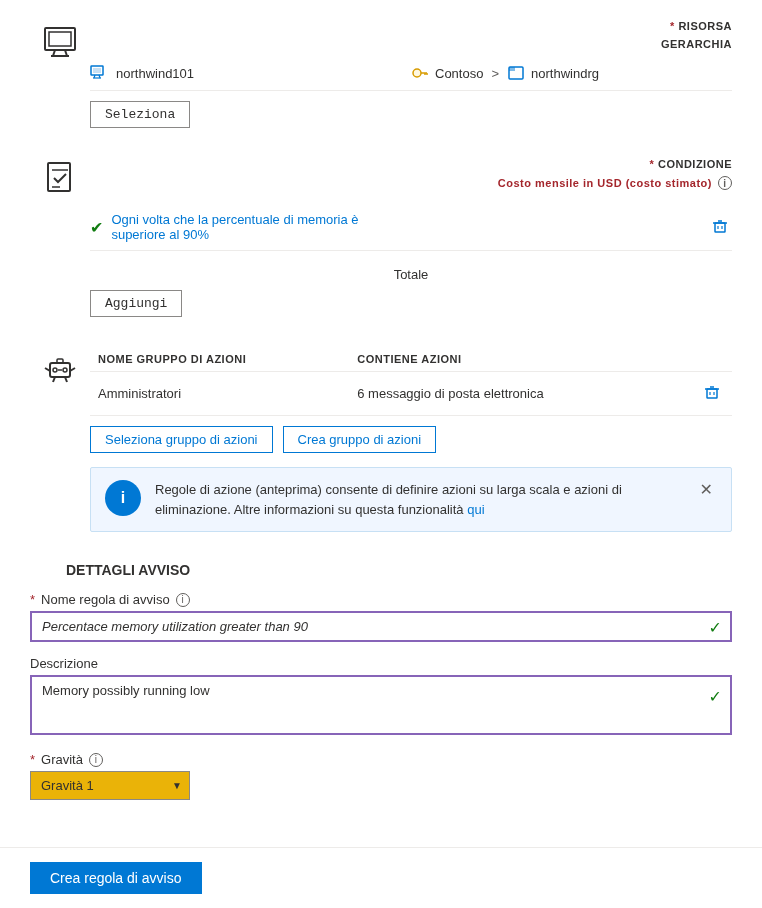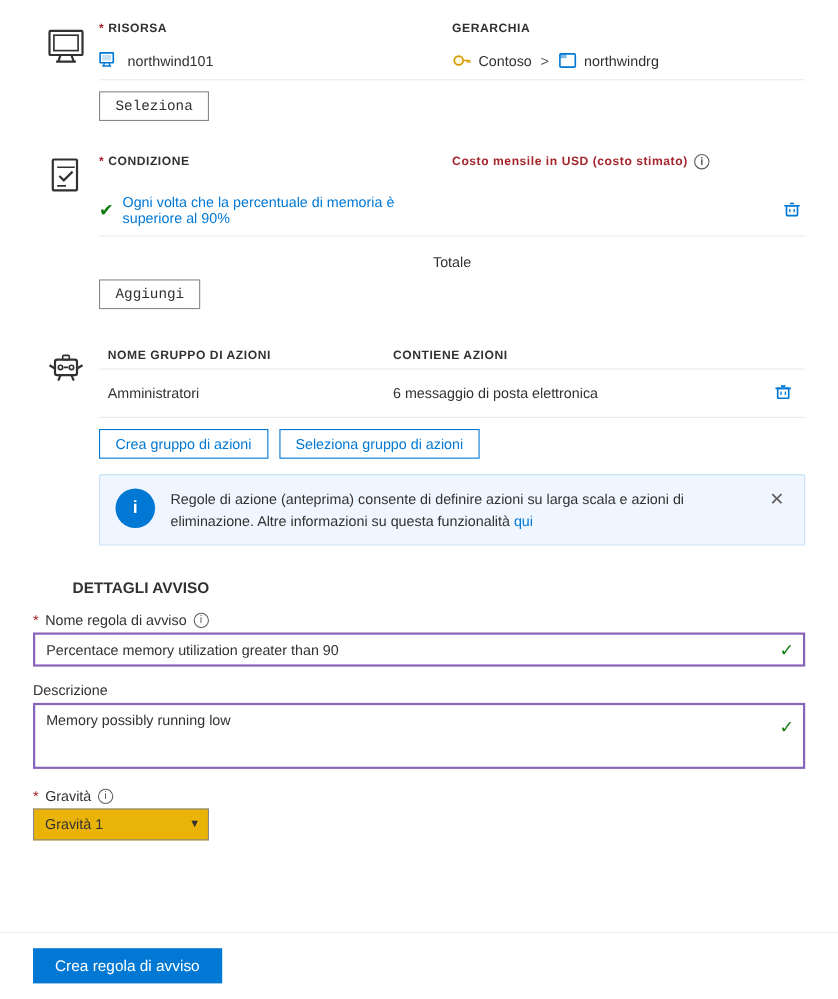--- a/index.html
+++ b/index.html
@@ -44,22 +44,23 @@
       letter-spacing: 0.5px;
       margin-bottom: 6px;
     }
     .section-label span.label-text {
       color: #323130;
     }
 
     
     .two-col-header {
       display: flex;
-      align-items: center;
+      align-items: flex-end;
       margin-bottom: 8px;
+      flex-direction: column;
     }
     .col-left {
       flex: 1;
     }
     .col-right {
       flex: 1;
     }
 
     
     .btn-outline {
@@ -201,20 +202,21 @@
       gap: 6px;
     }
     .form-input {
       width: 100%;
       border: 1px solid #8a8886;
       padding: 6px 10px;
       font-size: 13px;
       font-family: inherit;
       color: #323130;
       outline: none;
+      font-style: italic;
     }
     .form-input-with-check {
       position: relative;
     }
     .form-input-with-check input,
     .form-input-with-check textarea {
       width: 100%;
       border: 2px solid #8764b8;
       padding: 6px 32px 6px 10px;
       font-size: 13px;
@@ -455,22 +457,22 @@
                   <line x1="6" y1="3" x2="10" y2="3" stroke="#0078d4" stroke-width="1.5"></line>
                   <line x1="6" y1="8" x2="6" y2="11" stroke="#0078d4" stroke-width="1.2"></line>
                   <line x1="10" y1="8" x2="10" y2="11" stroke="#0078d4" stroke-width="1.2"></line>
                 </svg>
               </button>
             </td>
           </tr>
         </tbody>
       </table>
       <div class="btn-actions-row">
+        <button class="btn-outline-blue">Seleziona gruppo di azioni</button>
         <button class="btn-outline-blue">Crea gruppo di azioni</button>
-        <button class="btn-outline-blue">Seleziona gruppo di azioni</button>
       </div>
 
       <div class="info-banner">
         <div class="info-banner-icon">i</div>
         <div class="info-banner-text">
           <span>Regole di azione (anteprima) consente di definire azioni su larga scala e azioni di eliminazione. Altre informazioni su questa funzionalità</span>
           <a href="#">qui</a>
         </div>
         <button class="info-banner-close">✕</button>
       </div>

